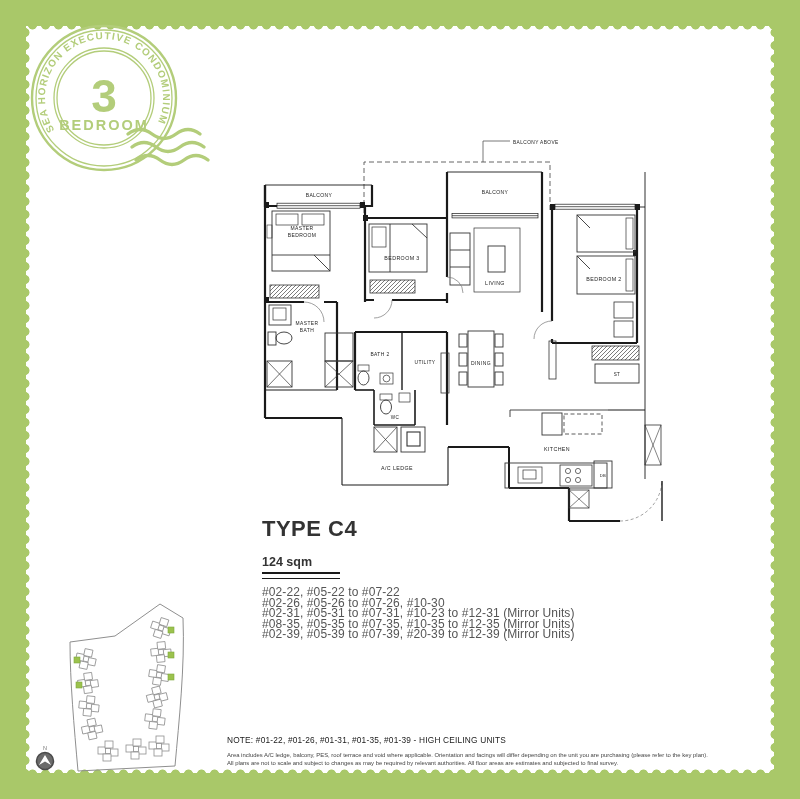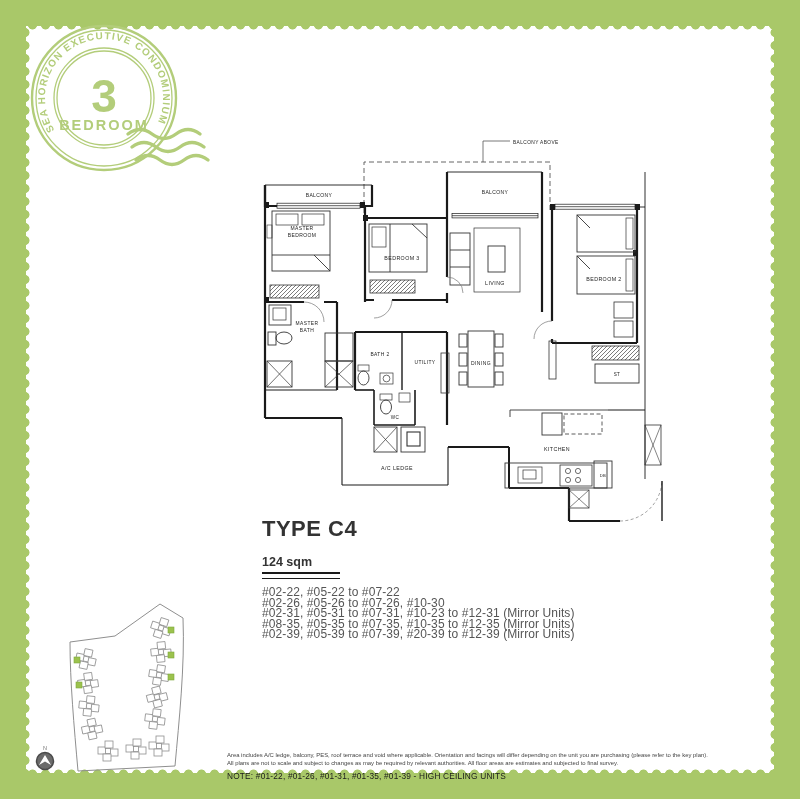--- a/index.html
+++ b/index.html
@@ -38,21 +38,21 @@
   .stamp { position:absolute; left:24px; top:16px; }
   .plan  { position:absolute; left:252px; top:125px; }
   .sitemap { position:absolute; left:28px; top:596px; }
 
   .typeblock { position:absolute; left:262px; top:516px; color:#222; }
   .typeblock h1 { margin:0; font-size:22px; font-weight:bold; letter-spacing:0.5px; color:#333; }
   .area { font-size:12.5px; font-weight:bold; margin-top:13px; color:#333; }
   .rule { width:78px; height:4px; border-top:2.5px solid #1a1a1a; border-bottom:1.5px solid #1a1a1a; margin:3px 0 8px 0; }
   .units { font-size:12px; line-height:10.6px; color:#555; letter-spacing:0.1px; }
 
-  .note { position:absolute; left:227px; top:735px; font-size:8.3px; color:#1a1a1a; letter-spacing:0.2px;margin-top:36px; }
+  .note { position:absolute; left:227px; top:735px; font-size:8.3px; color:#1a1a1a; letter-spacing:0.2px; }
   .disclaimer { position:absolute; left:227px; top:751px; width:562px; font-size:5.9px; line-height:8px; color:#444; }
 
   svg text { font-family:"Liberation Sans","DejaVu Sans",sans-serif; }
   .plan text { fill:#222; letter-spacing:0.4px; }
 </style>
 </head>
 <body>
 
 <div class="frame">
   <div class="operf t"></div>

